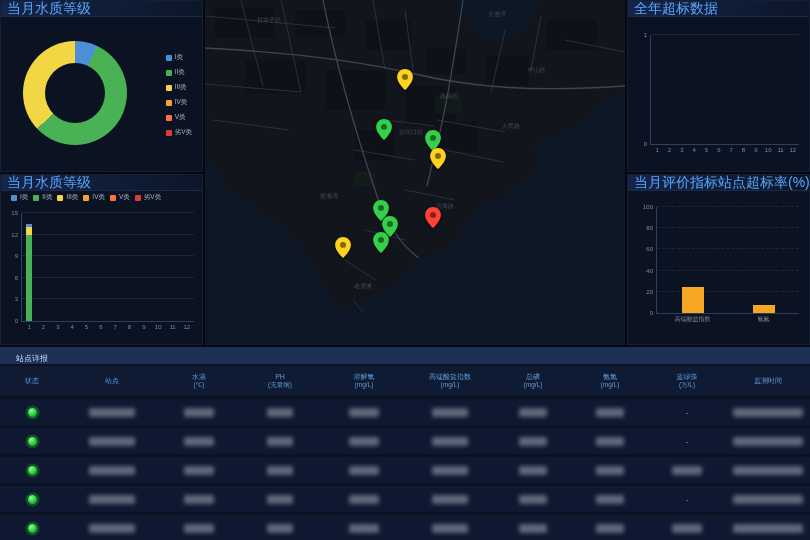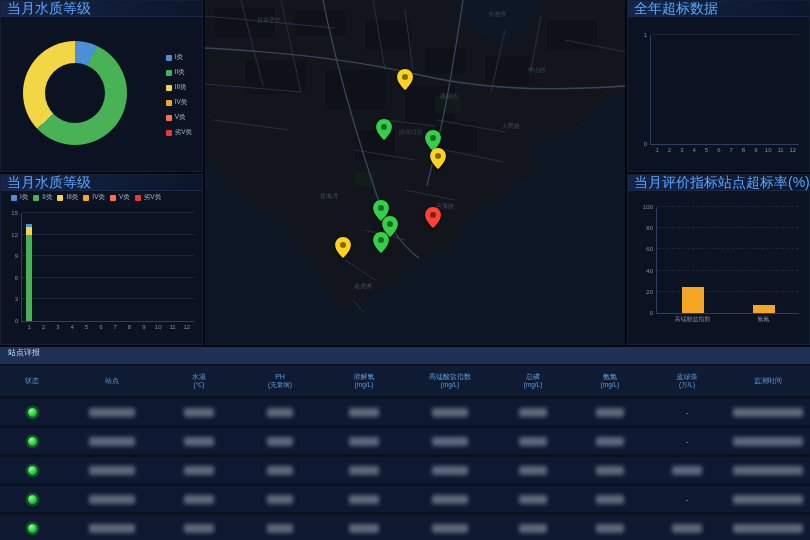--- a/index.html
+++ b/index.html
@@ -37,21 +37,21 @@
   .bar{position:absolute;transform:translateX(-50%);}
   .ytick{position:absolute;right:100%;margin-right:4px;transform:translateY(50%);font-size:6px;color:#7e8aa3;line-height:1;}
   .xtick{position:absolute;top:100%;margin-top:3px;transform:translateX(-50%);font-size:6px;color:#7e8aa3;line-height:1;white-space:nowrap;}
 
   
   .maplayer{position:absolute;inset:0;}
   .maplab{position:absolute;font-size:6px;color:#4f5a72;transform:translate(-50%,-50%);white-space:nowrap;opacity:.8;}
   .pin{position:absolute;width:16px;height:21px;filter:drop-shadow(0 1px 1.5px rgba(0,0,0,.7));}
 
   
-  .tbar{height:17px;background:#1d3157;display:flex;align-items:flex-start;padding:0 8px;}
+  .tbar{height:17px;background:#1d3157;display:flex;align-items:flex-end;padding:0 16px;}
   .tbar span{font-size:8px;color:#c6dcff;}
   .colhead,.trow{display:grid;grid-template-columns:64px 96px 78px 84px 84px 88px 78px 76px 78px 1fr;align-items:center;}
   .colhead{height:30px;background:#0f1b33;margin-top:2px;}
   .th{text-align:center;font-size:7px;color:#5f9bd8;line-height:1.35;}
   .th .unit{font-size:6.5px;}
   .trow{height:26px;background:#0e1830;margin-top:3px;}
   .td{display:flex;justify-content:center;align-items:center;}
   .redact{height:9px;border-radius:2px;background:#737d8e;filter:blur(2px);opacity:.8;display:inline-block;}
   .dash{color:#8fa0b8;font-size:8px;}
   .dot{width:9px;height:9px;border-radius:50%;

